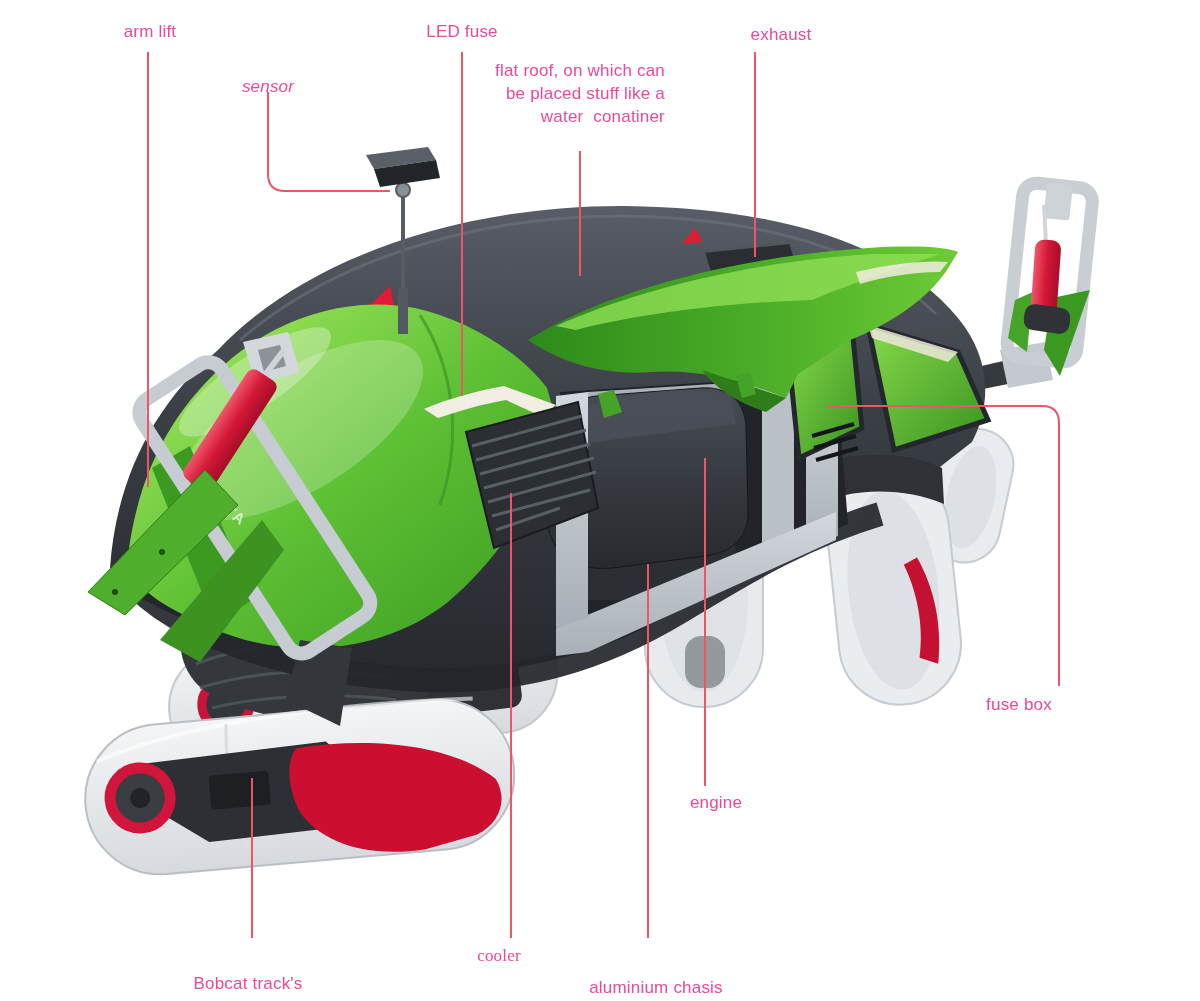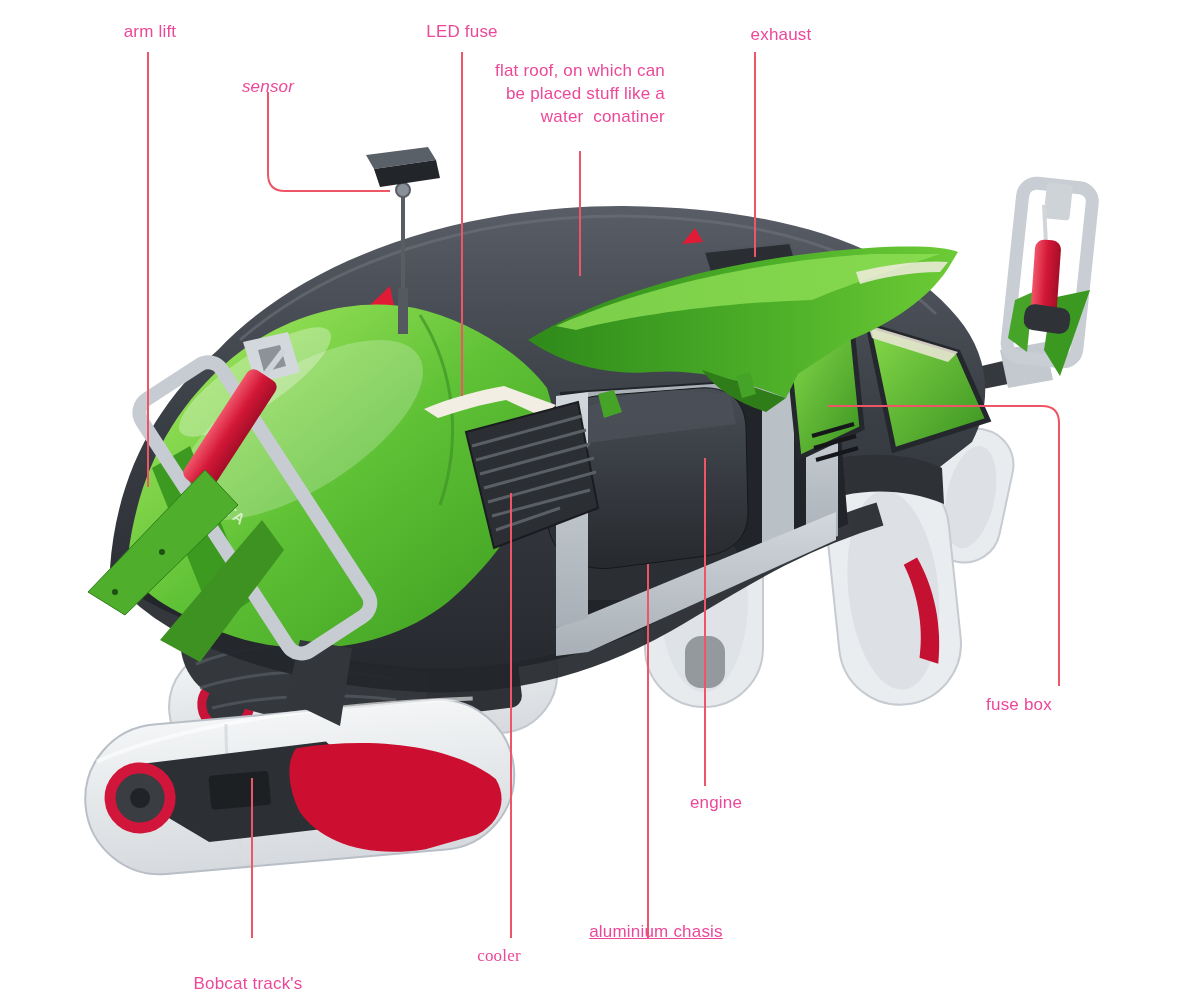--- a/index.html
+++ b/index.html
@@ -223,18 +223,18 @@
 <div id="labels">
       <div class="label" style="left: 150px; top: 21px;">arm lift</div>
       <div class="label" style="left: 268px; top: 76px; font-style: italic;">sensor</div>
       <div class="label" style="left: 462px; top: 21px;">LED fuse</div>
       <div class="label" style="left: 781px; top: 24px;">exhaust</div>
       <div class="label" style="left: 580px; top: 60px;">flat roof, on which can
 be placed stuff like a
 water  conatiner</div>
       <div class="label" style="left: 1019px; top: 694px;">fuse box</div>
       <div class="label" style="left: 716px; top: 792px;">engine</div>
-      <div class="label" style="left: 656px; top: 921px; text-decoration: underline;">aluminium chasis</div>
+      <div class="label" style="left: 656px; top: 977px;">aluminium chasis</div>
       <div class="label" style="left: 499px; top: 945px; font-family: Liberation Serif, serif;">cooler</div>
       <div class="label" style="left: 248px; top: 945px; margin-top: 28px;">Bobcat track's</div>
     </div>
 
 </div>
 
 </body></html>

